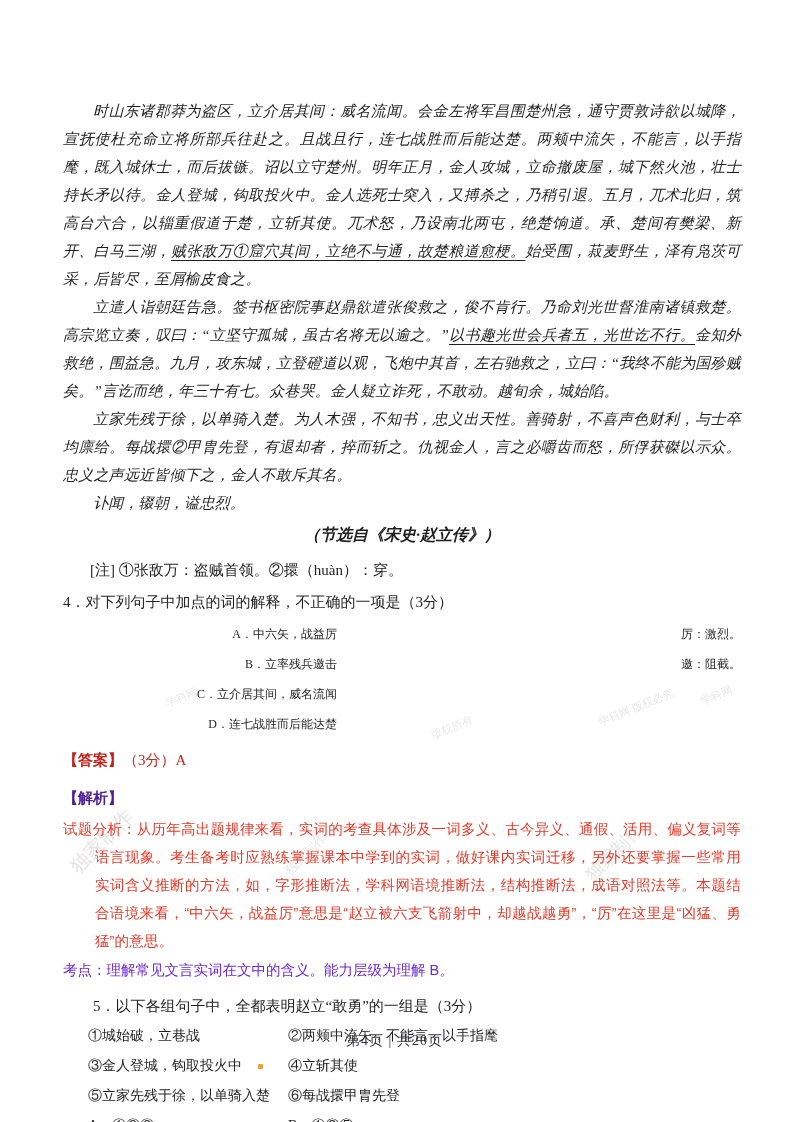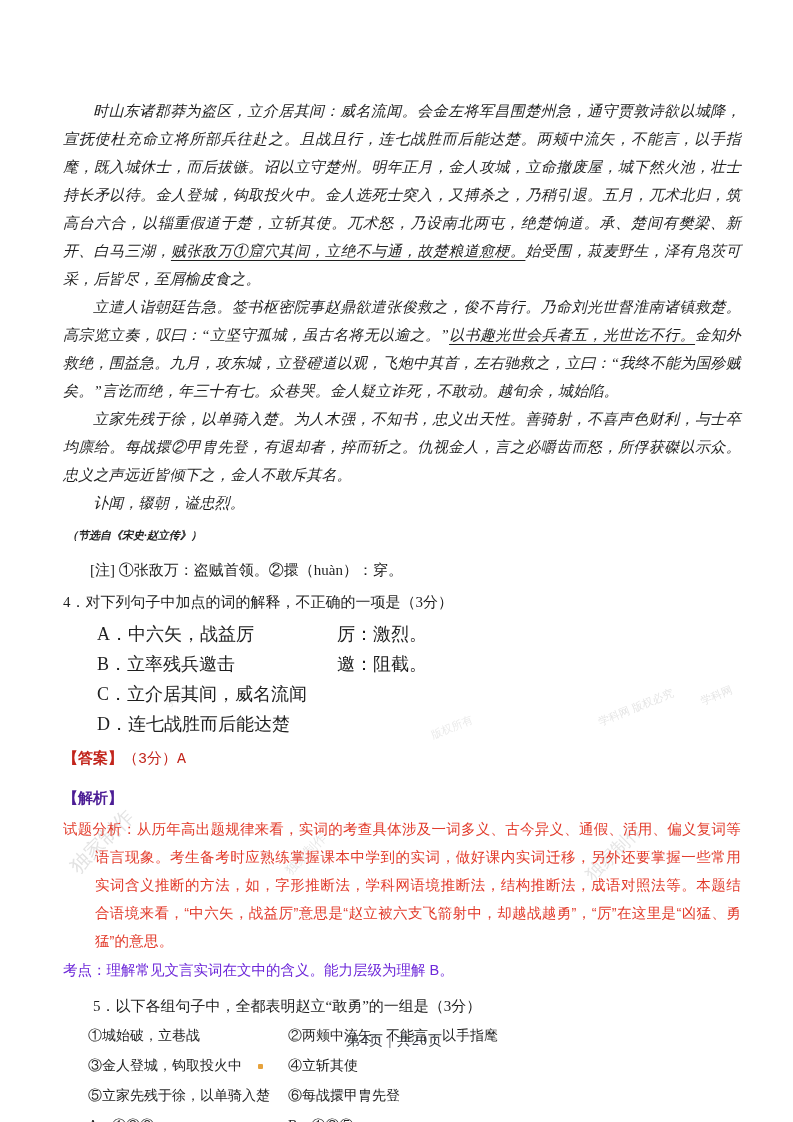--- a/index.html
+++ b/index.html
@@ -10,31 +10,31 @@
   .wm-layer { position:absolute; inset:0; z-index:1; pointer-events:none; }
   .wm { position:absolute; font-family:"Liberation Sans", sans-serif; white-space:nowrap; }
   .content { position:absolute; left:63px; right:52px; top:97px; z-index:2; }
 
   .passage {
     font-style:italic; font-size:15px; line-height:28px; letter-spacing:0.2px;
     text-align:justify; margin:0; text-indent:2em;
   }
   .u { text-decoration:underline; text-underline-offset:4px; }
 
-  .source { text-align:left; font-style:italic; font-weight:bold; font-size:11px;
+  .source { text-align:center; font-style:italic; font-weight:bold; font-size:16px;
             line-height:28px; margin:4px 4px 0; }
   .note { font-size:15px; line-height:26px; margin:8px 0 0; text-indent:1.8em; }
 
   .stem { font-size:15px; line-height:26px; margin:6px 0 0; }
   .stem.indented { text-indent:2em; }
 
   .q4-options { margin:4px 0 0 34px; }
-  .q4-row { display:grid; grid-template-columns:240px 1fr; font-size:18px; line-height:30px; }
+  .q4-row { display:grid; grid-template-columns:240px 1fr; font-size:12px; line-height:30px;text-align:right; }
 
-  .answer-line { color:#c2251c; font-size:15px; line-height:26px; margin:8px 0 12px;font-family:Liberation Mono, monospace; }
+  .answer-line { color:#c2251c; font-size:15px; line-height:26px; margin:8px 0 12px; }
   .answer-line .lbl { font-weight:bold; }
   .jiexi { color:#4c1d95; font-weight:bold; font-size:15px; line-height:26px; margin:4px 0 0; }
 
   .analysis-body {
     color:#e23b2b; font-family:"Liberation Sans", sans-serif; font-size:14.5px;
     line-height:28px; text-align:justify; margin:4px 0 0;
     padding-left:2.2em; text-indent:-2.2em; letter-spacing:0.2px;
   }
   .kaodian { color:#6d28d9; font-family:"Liberation Sans", sans-serif; font-size:14.5px;
              line-height:26px; margin:2px 0 10px; }

